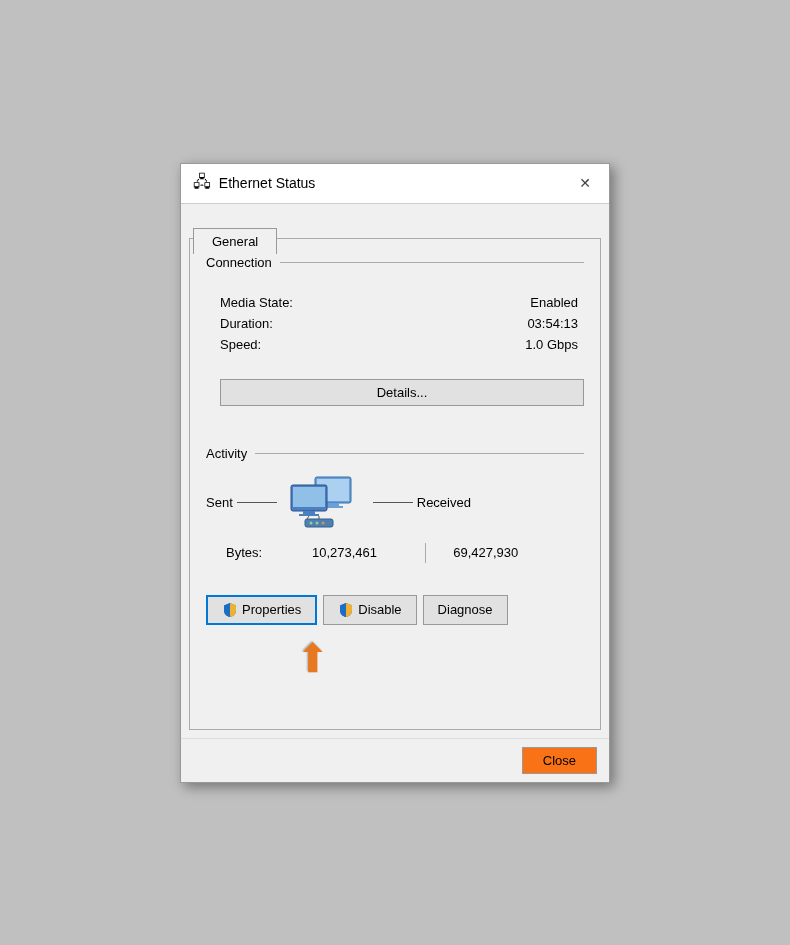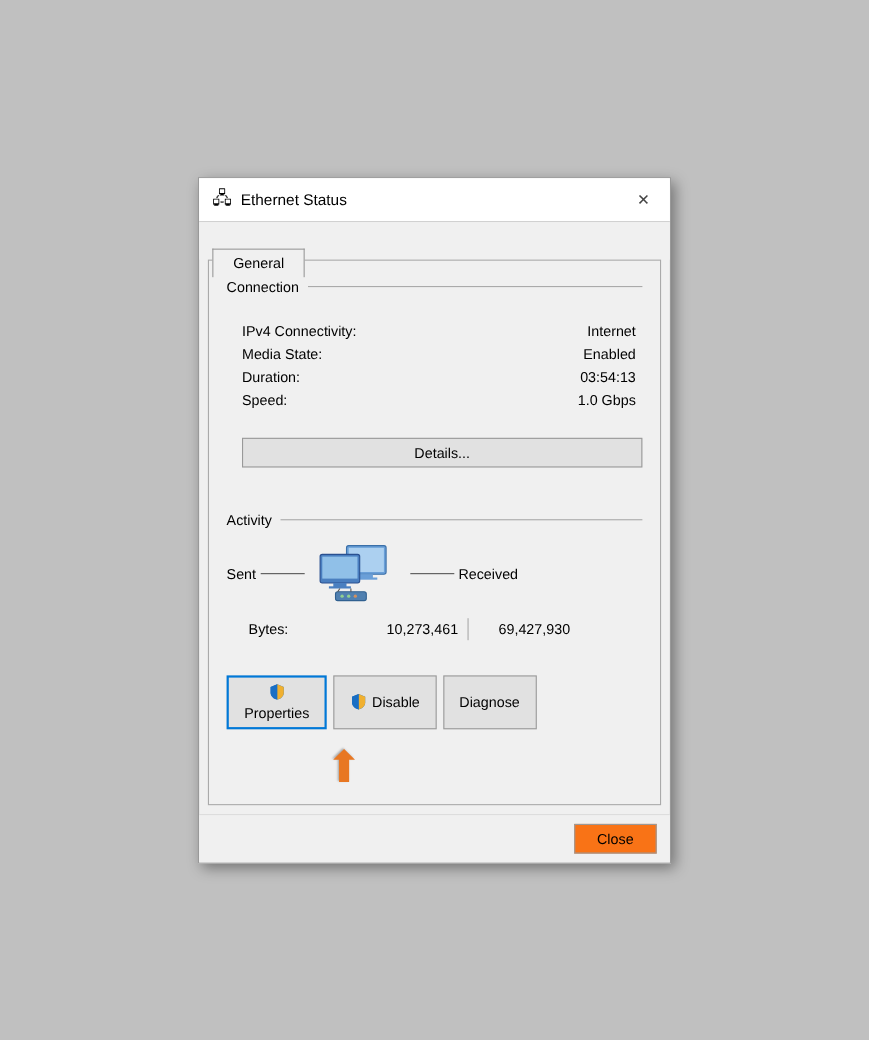--- a/index.html
+++ b/index.html
@@ -178,21 +178,21 @@
     .bytes-label {
       font-size: 13px;
       color: #000;
       width: 60px;
       padding-left: 14px;
     }
     .bytes-sent {
       font-size: 13px;
       color: #000;
       flex: 1;
-      text-align: right;
+      text-align: left;
       margin-left: 40px;
     }
     .bytes-divider {
       width: 1px;
       height: 20px;
       background: #aaa;
       margin: 0 8px;
     }
     .bytes-received {
       font-size: 13px;
@@ -214,21 +214,20 @@
       gap: 4px;
       background: #e1e1e1;
       border: 1px solid #999;
       padding: 5px 14px;
       font-size: 13px;
       cursor: pointer;
       color: #000;
     }
     .action-btn.active-btn {
       border: 2px solid #0078d7;
-      flex-direction: column;
     }
     .shield-icon {
       width: 16px;
       height: 16px;
     }
     
     .dialog-footer {
       display: flex;
       justify-content: flex-end;
       padding: 8px 12px;
@@ -282,24 +281,20 @@
 
     <div class="content">
 
       <div class="section-header">
         <span class="section-label">Connection</span>
         <div class="section-line"></div>
       </div>
 
       <table class="info-table">
         <tbody>
-            <tr>
-          <td>IPv4 Connectivity:</td>
-          <td>Internet</td>
-        </tr>
         <tr>
           <td>Media State:</td>
           <td>Enabled</td>
         </tr>
         <tr>
           <td>Duration:</td>
           <td>03:54:13</td>
         </tr>
         <tr>
           <td>Speed:</td>

